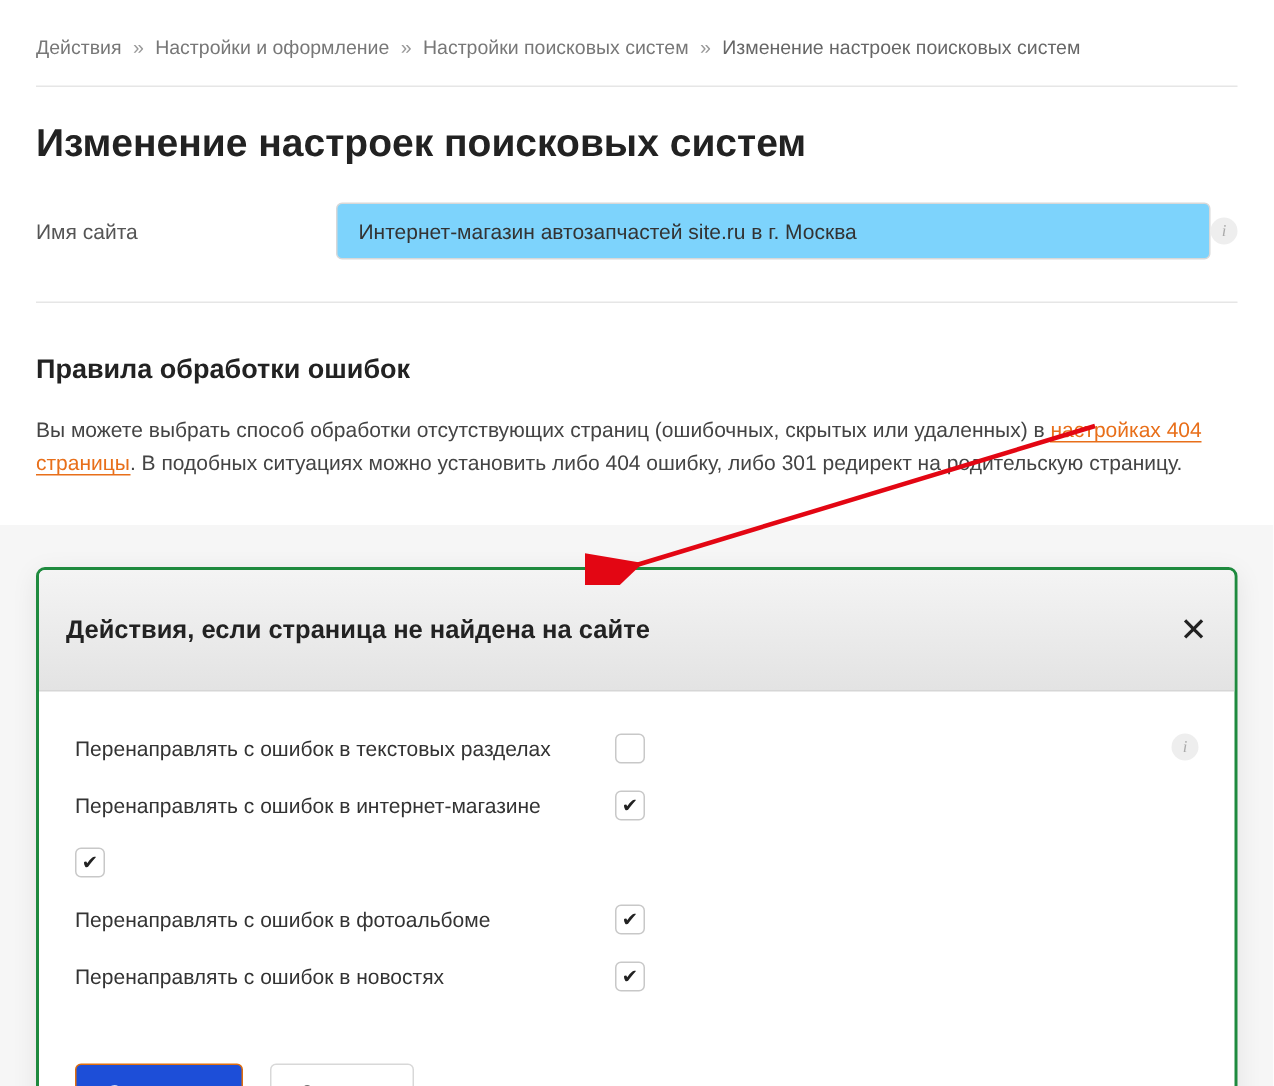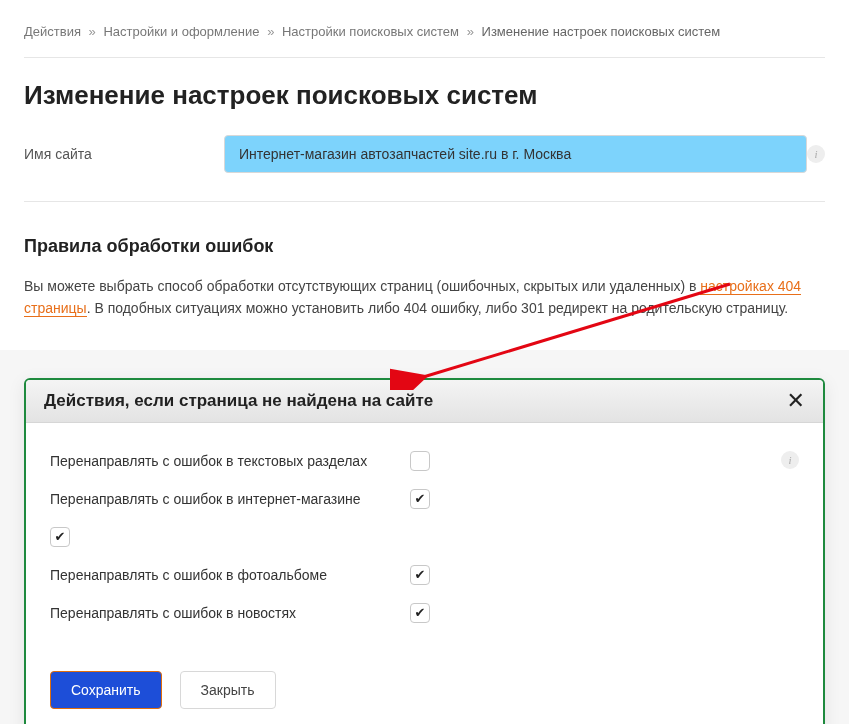--- a/index.html
+++ b/index.html
@@ -84,21 +84,21 @@
   .modal {
     background: #fff;
     border: 2px solid #1e8a3e;
     border-radius: 6px;
     box-shadow: 0 4px 18px rgba(0,0,0,0.08);
     overflow: hidden;
   }
   .modal-header {
     background: linear-gradient(#f4f4f4, #e3e3e3);
     border-bottom: 1px solid #d6d6d6;
-    padding: 10px 18px;
+    padding: 29px 18px;
     display: flex;
     align-items: center;
     justify-content: space-between;
   }
   .modal-title {
     font-size: 17px;
     font-weight: 600;
     color: #222;
   }
   .close-icon {

